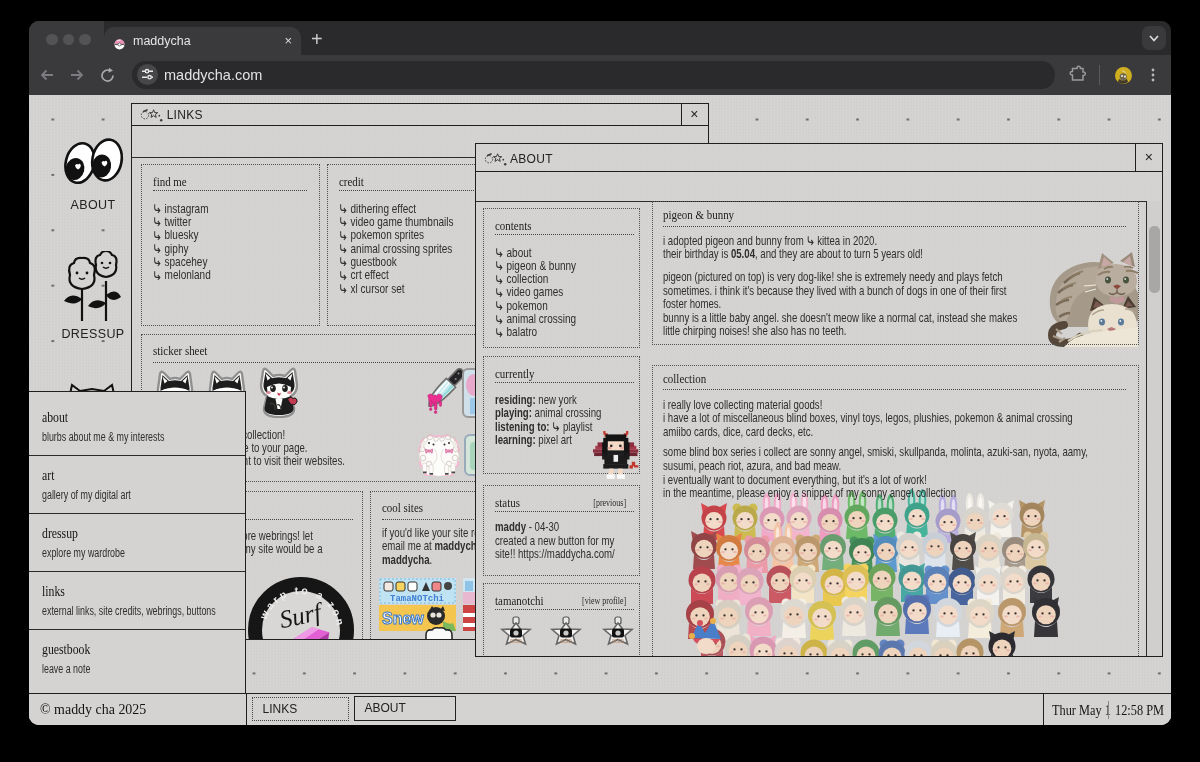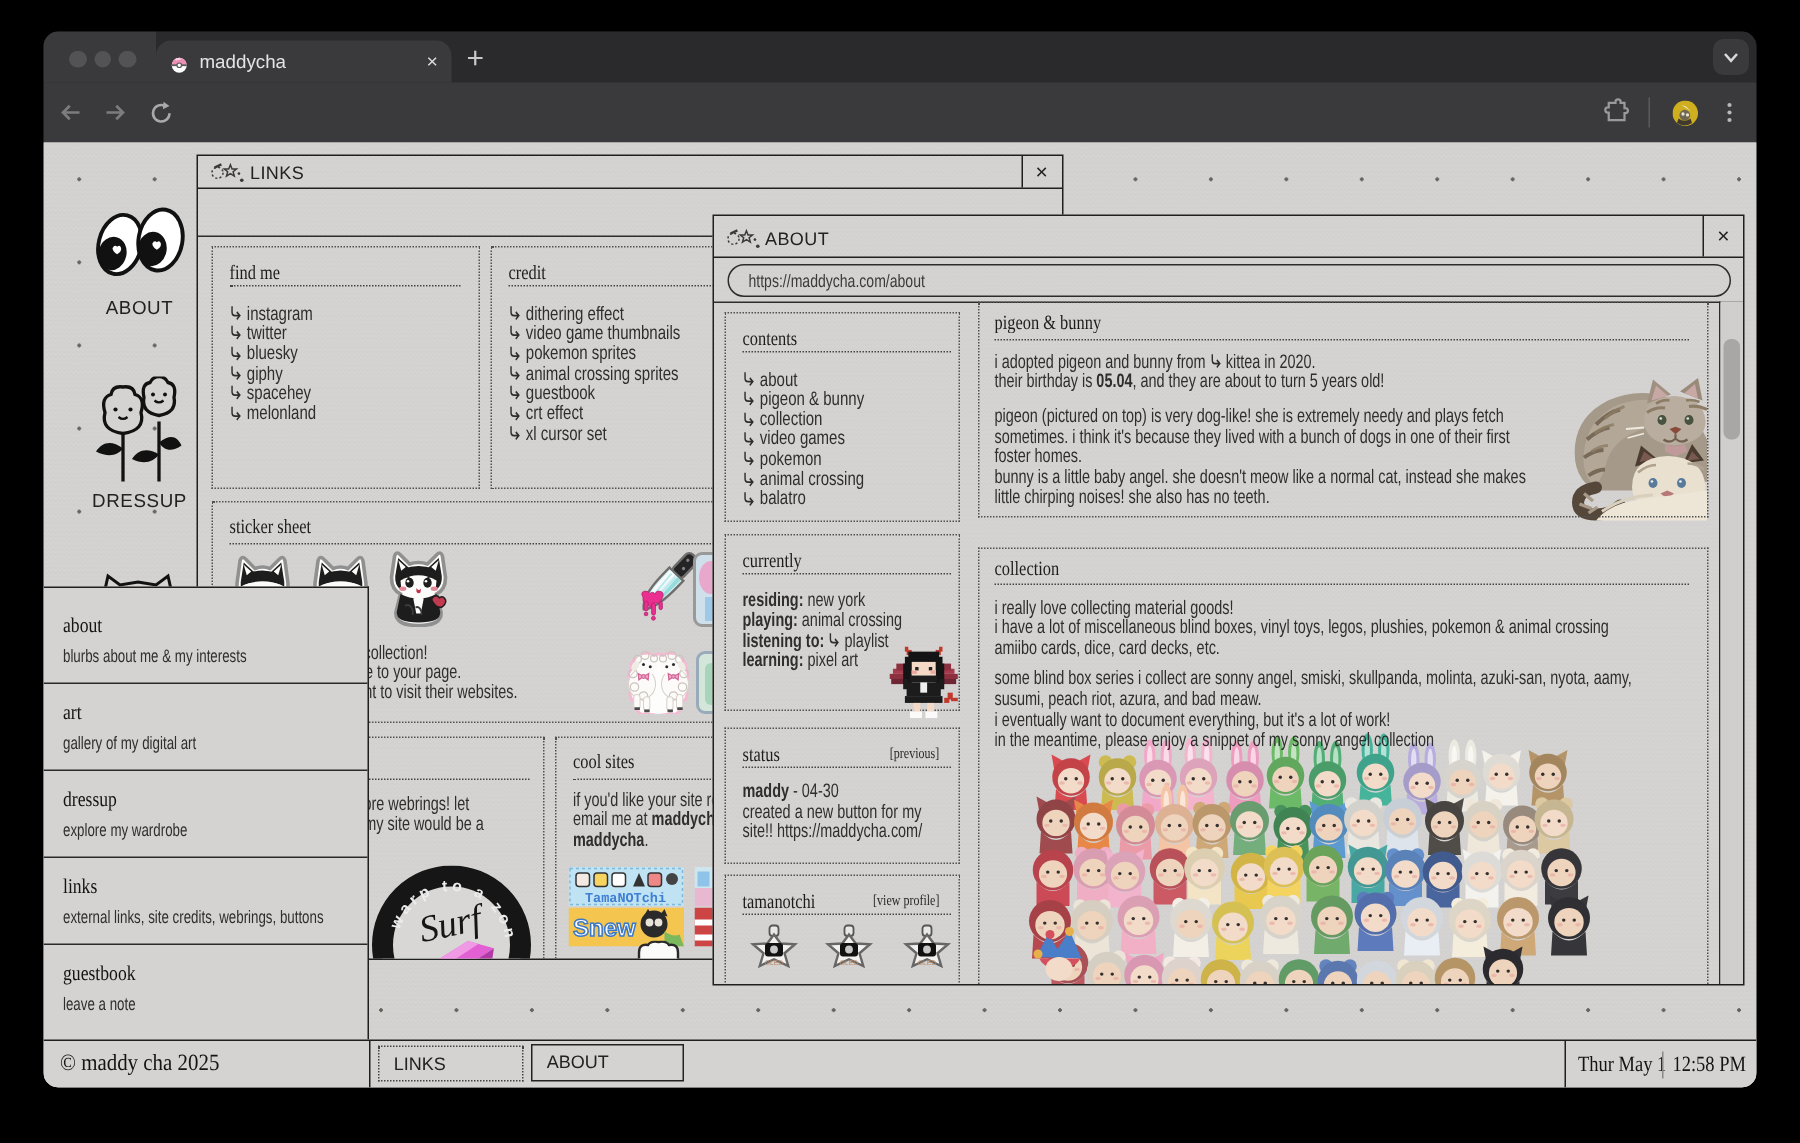--- a/index.html
+++ b/index.html
@@ -61,20 +61,35 @@
       <span style="position:absolute;left:9px;top:11px"><svg width="18" height="18" viewBox="0 0 18 18">
           <path d="M15 9 H4 M8.5 4.5 L4 9 L8.5 13.5" stroke="#7c7c80" stroke-width="1.8" fill="none"></path>
         </svg></span>
       <span style="position:absolute;left:39px;top:11px"><svg width="18" height="18" viewBox="0 0 18 18">
           <path d="M3 9 H14 M9.5 4.5 L14 9 L9.5 13.5" stroke="#7c7c80" stroke-width="1.8" fill="none"></path>
         </svg></span>
       <span style="position:absolute;left:70px;top:11.5px"><svg width="17" height="17" viewBox="0 0 17 17">
           <path d="M14 8.5 A5.5 5.5 0 1 1 10.5 3.4" stroke="#a9a9ad" stroke-width="1.7" fill="none"></path>
           <path d="M10 0.8 L14 3.6 L9.6 5.8 Z" fill="#a9a9ad"></path>
         </svg></span>
+      <div id="omni">
+        <div style="position:absolute;left:5px;top:3.5px;width:21px;height:21px;border-radius:50%;background:#47474a">
+          <span style="position:absolute;left:3px;top:3px"><svg width="15" height="15" viewBox="0 0 15 15">
+<g stroke="#e8e8ea" stroke-width="1.4" fill="none">
+<path d="M2 4.2 H5"></path>
+                <path d="M9 4.2 H13"></path>
+                <circle cx="7" cy="4.2" r="1.7"></circle>
+<path d="M2 10.2 H7"></path>
+                <path d="M11.6 10.2 H13"></path>
+                <circle cx="9.6" cy="10.2" r="1.7"></circle>
+</g>
+            </svg></span>
+        </div>
+        <span style="position:absolute;left:32px;top:6px;font-size:14.5px;color:#e2e2e4">maddycha.com</span>
+      </div>
       <span style="position:absolute;left:1039px;top:10px"><svg width="19" height="19" viewBox="0 0 19 19">
           <path d="M7 3.5 h2 v-0.6 a1.7 1.7 0 0 1 3.4 0 V3.5 h2.6 V7 h0.6 a1.7 1.7 0 0 1 0 3.4 h-0.6 v4.6 H4.5 V10 h-0.6 a1.7 1.7 0 0 1 0-3.4 h0.6 V3.5 Z" fill="none" stroke="#9a9a9e" stroke-width="1.5"></path>
         </svg></span>
       <div style="position:absolute;left:1070px;top:10px;width:1px;height:20px;background:#5a5a5e"></div>
       <span style="position:absolute;left:1086px;top:11.5px"><svg width="17" height="17" viewBox="0 0 17 17">
           <circle cx="8.5" cy="8.5" r="8.5" fill="#cfaf1f"></circle>
 <path d="M6 3 L12 7 L9 4 Z" fill="#efe8cf"></path>
 <circle cx="8.2" cy="9.8" r="3.6" fill="#6f6752"></circle>
 <circle cx="7" cy="9" r="1.1" fill="#ece5d2"></circle>
           <circle cx="10" cy="9.6" r="1.1" fill="#ece5d2"></circle>
@@ -397,21 +412,20 @@
         <div class="tbar" style="height:28px">
           <span class="tt" style="top:6.5px"><svg width="23" height="15" viewBox="0 0 23 15" style="vertical-align:-3px">
               <circle cx="5" cy="8.2" r="3.7" fill="none" stroke="#3a3a3a" stroke-width="1" stroke-dasharray="1.4 1.5"></circle>
               <path d="M3 4.8 L7.6 2.6" stroke="#3a3a3a" stroke-width="1.6"></path>
               <path d="M13.6 2.8 L14.7 5.6 L17.7 5.7 L15.4 7.5 L16.2 10.4 L13.6 8.7 L11 10.4 L11.8 7.5 L9.5 5.7 L12.5 5.6 Z" fill="none" stroke="#3a3a3a" stroke-width="1"></path>
               <circle cx="19.3" cy="8.7" r="0.9" fill="#3a3a3a"></circle>
               <circle cx="21.2" cy="13.2" r="1.2" fill="#3a3a3a"></circle>
             </svg> ABOUT</span>
           <span class="xbox" style="line-height:27px">×</span>
         </div>
-        <div class="upill" style="left:9px;top:31.5px;width:669px"><i>https://maddycha.com/about</i></div>
         <div style="position:absolute;left:0;top:56.5px;right:0;border-top:1px solid #2c2c2c"></div>
         <svg width="104" height="107" viewBox="0 0 104 107" style="position:absolute;left:558px;top:97px">
 <path d="M30 86 Q14 78 16 56 Q18 36 38 26 Q58 17 78 24 Q96 30 100 44 L104 52 L104 80 L60 86 Z" fill="#a59a8a"></path>
 <path d="M22 60 Q24 40 42 30 Q60 22 78 28 Q94 34 99 46 L88 44 Q70 40 54 48 Q38 56 36 72 L30 84 Q20 76 22 60 Z" fill="#b3a897"></path>
 <g stroke="#70604e" stroke-width="2.6" fill="none" opacity="0.85">
 <path d="M30 42 q8-8 16-10"></path>
             <path d="M24 52 q8-7 15-8"></path>
             <path d="M22 64 q7-5 13-5"></path>
             <path d="M25 76 q6-4 11-4"></path>
 </g>

